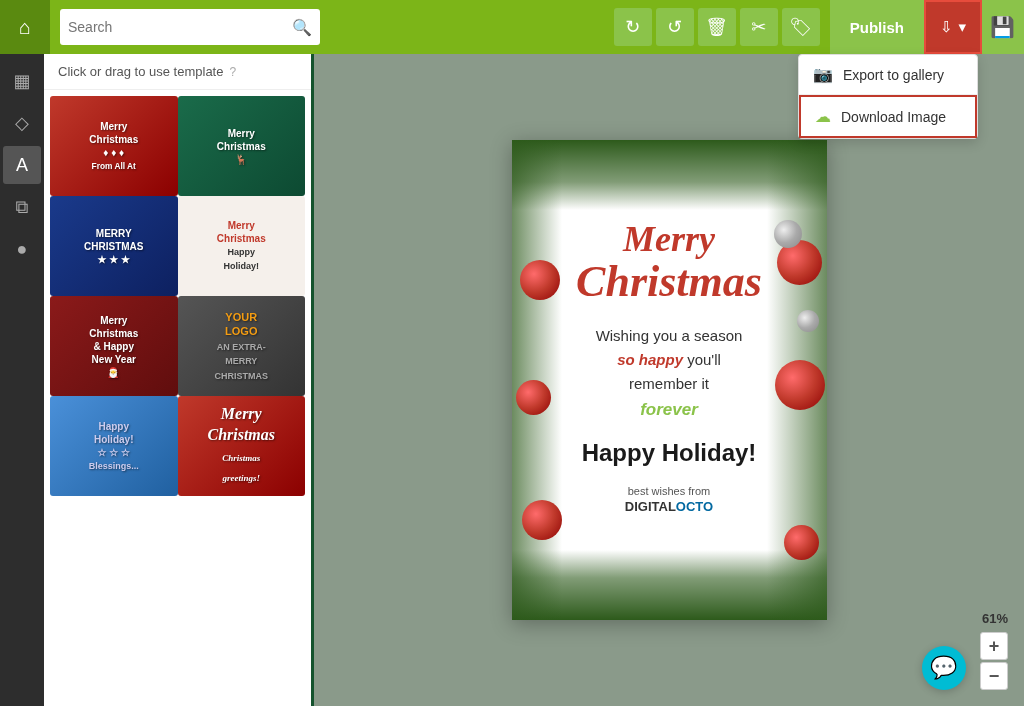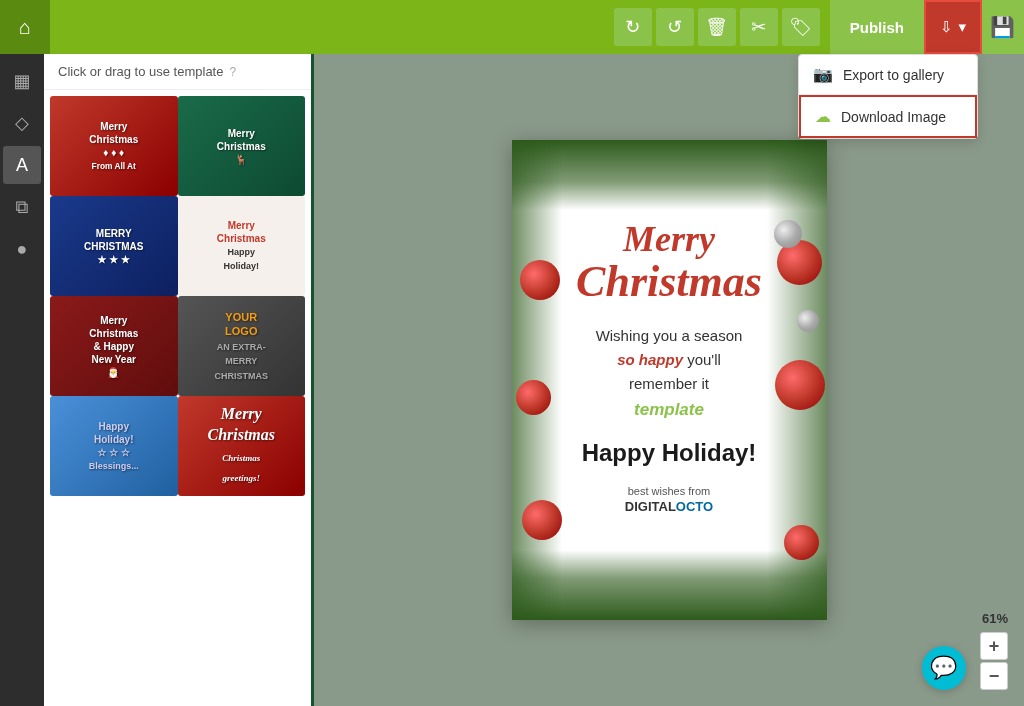--- a/index.html
+++ b/index.html
@@ -277,20 +277,24 @@
     .template-grid-container::-webkit-scrollbar-track { background: #f0f0f0; }
     .template-grid-container::-webkit-scrollbar-thumb { background: #ccc; border-radius: 3px; }
   </style>
 </head>
 <body>
 
 <div class="top-toolbar">
   <div class="home-btn">
     <span>⌂</span>
   </div>
+  <div class="search-container">
+    <input class="search-input" type="text" placeholder="Search" style="">
+    <span class="search-icon">🔍</span>
+  </div>
   <div class="toolbar-spacer"></div>
   <div class="toolbar-icons">
     <button class="toolbar-icon-btn" title="Undo">↻</button>
     <button class="toolbar-icon-btn" title="Redo">↺</button>
     <button class="toolbar-icon-btn" title="Delete">🗑</button>
     <button class="toolbar-icon-btn" title="Crop">✂</button>
     <button class="toolbar-icon-btn" title="Tag">🏷</button>
   </div>
   <button class="publish-btn">Publish</button>
   <button class="download-dropdown-btn">
@@ -380,21 +384,21 @@
       <div class="silver-ornament s2"></div>
 
       <div class="card-content">
         <div class="merry-text">Merry</div>
         <div class="christmas-text">Christmas</div>
         <div class="subtitle">
           <span>Wishing you a season</span><br>
           <span class="happy">so happy</span>
           <span> you'll</span><br>
           <span>remember it</span><br>
-          <span class="forever">template</span>
+          <span class="forever">forever</span>
         </div>
         <div class="happy-holiday">Happy Holiday!</div>
         <div class="best-wishes">best wishes from</div>
         <div class="brand-name">
           <span>DIGITAL</span><span class="brand-octo">OCTO</span>
         </div>
       </div>
     </div>
 
     <div class="zoom-controls">

